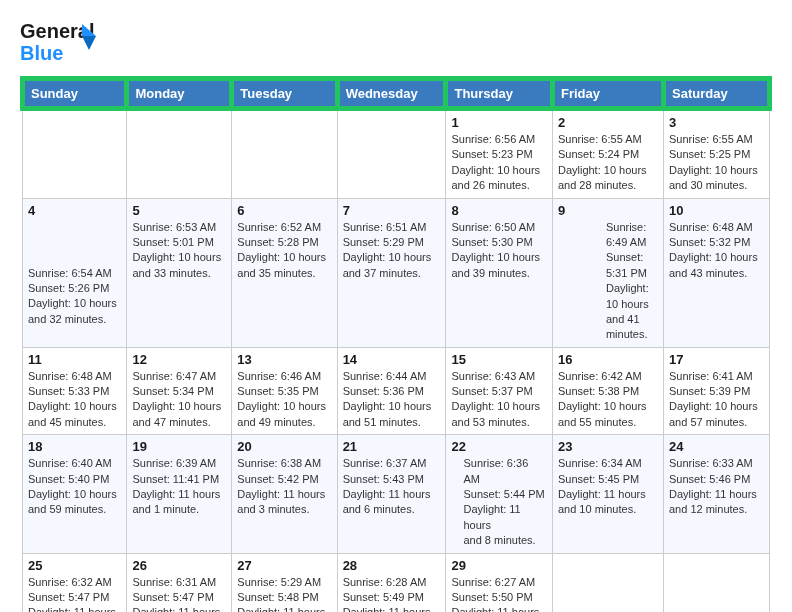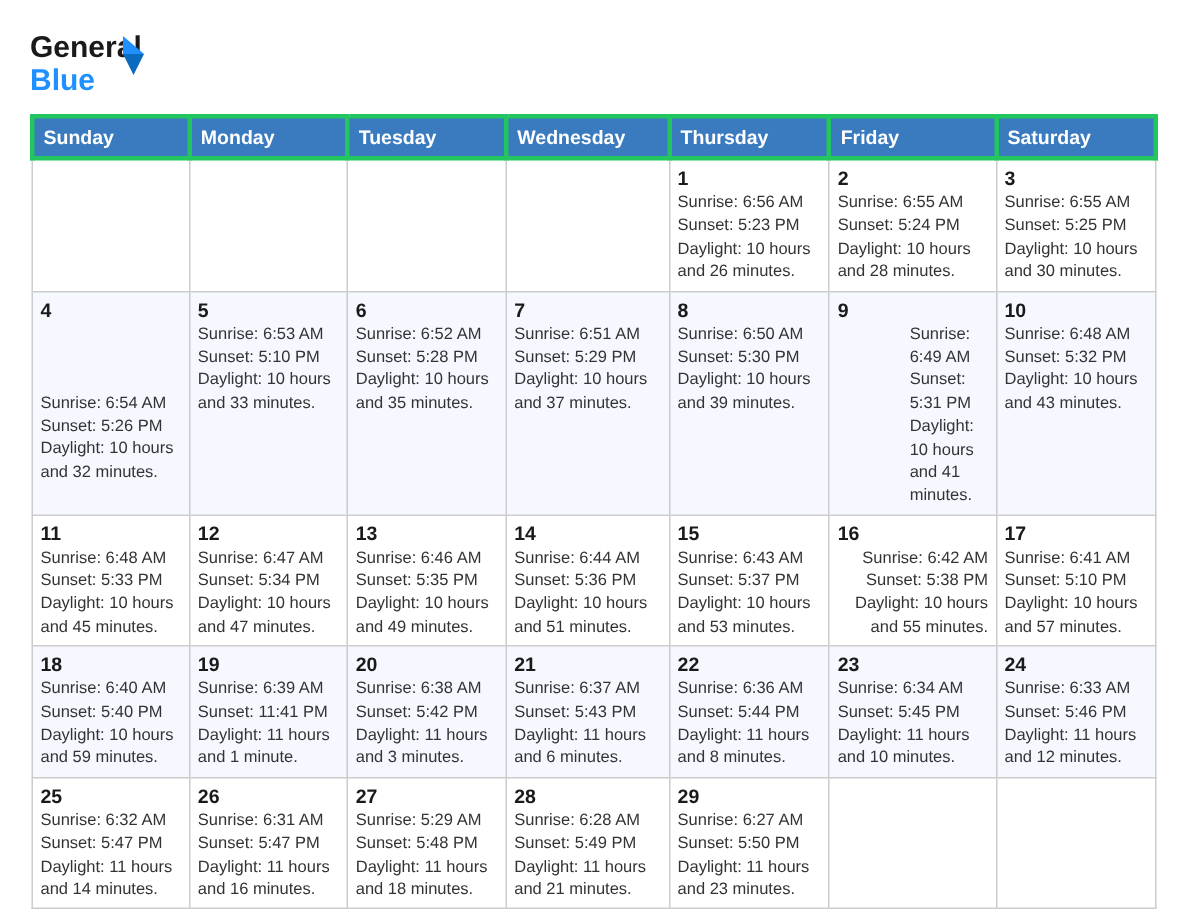--- a/index.html
+++ b/index.html
@@ -40,21 +40,21 @@
       border-collapse: collapse;
       font-size: 11px;
     }
     .calendar th {
       background-color: #3a7abf;
       color: #fff;
       text-align: left;
       padding: 5px 6px;
       font-size: 13px;
       font-weight: bold;
-      border: 3px solid #22c55e;
+      border: 5px solid #22c55e;
     }
     .calendar td {
       vertical-align: top;
       border: 1px solid #ccc;
       padding: 4px 5px;
       width: 113px;
       min-height: 80px;
       background: #fff;
     }
     .calendar tr:nth-child(even) td {
@@ -144,21 +144,21 @@
           <td>
             <span class="day-number">4</span>
             <div class="day-info" style="white-space: pre-line; margin-top: 48px;">Sunrise: 6:54 AM
 Sunset: 5:26 PM
 Daylight: 10 hours
 and 32 minutes.</div>
           </td>
           <td>
             <span class="day-number">5</span>
             <div class="day-info" style="white-space: pre-line;">Sunrise: 6:53 AM
-Sunset: 5:10 PM
+Sunset: 5:01 PM
 Daylight: 10 hours
 and 33 minutes.</div>
           </td>
           <td>
             <span class="day-number">6</span>
             <div class="day-info" style="white-space: pre-line;">Sunrise: 6:52 AM
 Sunset: 5:28 PM
 Daylight: 10 hours
 and 35 minutes.</div>
           </td>
@@ -222,29 +222,29 @@
           </td>
           <td>
             <span class="day-number">15</span>
             <div class="day-info" style="white-space: pre-line;">Sunrise: 6:43 AM
 Sunset: 5:37 PM
 Daylight: 10 hours
 and 53 minutes.</div>
           </td>
           <td>
             <span class="day-number">16</span>
-            <div class="day-info" style="white-space: pre-line; text-align: right;">Sunrise: 6:42 AM
+            <div class="day-info" style="white-space: pre-line;">Sunrise: 6:42 AM
 Sunset: 5:38 PM
 Daylight: 10 hours
 and 55 minutes.</div>
           </td>
           <td>
             <span class="day-number">17</span>
             <div class="day-info" style="white-space: pre-line;">Sunrise: 6:41 AM
-Sunset: 5:10 PM
+Sunset: 5:39 PM
 Daylight: 10 hours
 and 57 minutes.</div>
           </td>
         </tr>
         <tr>
           <td>
             <span class="day-number">18</span>
             <div class="day-info" style="white-space: pre-line;">Sunrise: 6:40 AM
 Sunset: 5:40 PM
 Daylight: 10 hours
@@ -266,21 +266,21 @@
           </td>
           <td>
             <span class="day-number">21</span>
             <div class="day-info" style="white-space: pre-line;">Sunrise: 6:37 AM
 Sunset: 5:43 PM
 Daylight: 11 hours
 and 6 minutes.</div>
           </td>
           <td>
             <span class="day-number">22</span>
-            <div class="day-info" style="white-space: pre-line;">Sunrise: 6:36 AM
+            <div class="day-info" style="white-space: pre-line; margin-left: 12px;">Sunrise: 6:36 AM
 Sunset: 5:44 PM
 Daylight: 11 hours
 and 8 minutes.</div>
           </td>
           <td>
             <span class="day-number">23</span>
             <div class="day-info" style="white-space: pre-line;">Sunrise: 6:34 AM
 Sunset: 5:45 PM
 Daylight: 11 hours
 and 10 minutes.</div>

